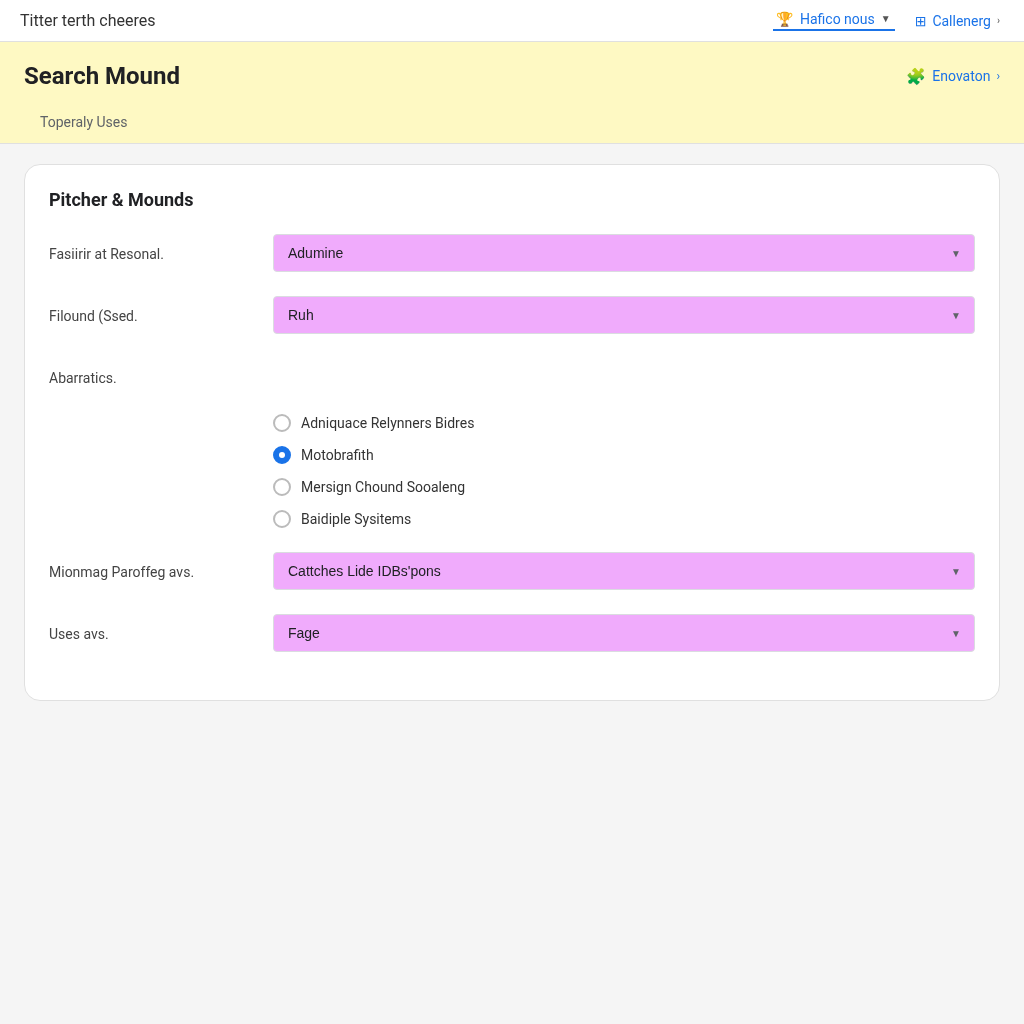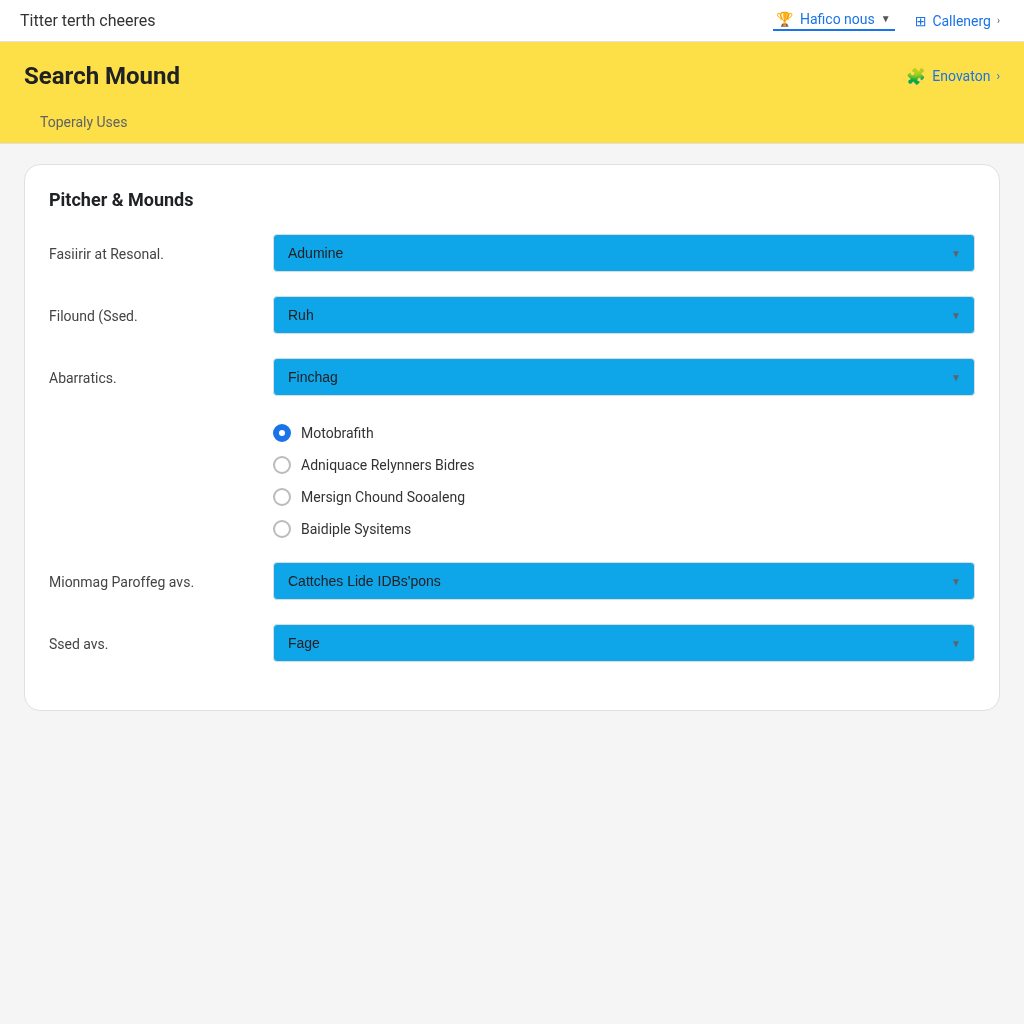--- a/index.html
+++ b/index.html
@@ -43,21 +43,21 @@
       border-bottom: 2px solid #1a73e8;
       padding-bottom: 2px;
     }
     .nav-dropdown-icon {
       font-size: 10px;
       color: #555;
     }
 
     
     .page-header {
-      background: #fde047;
+      background: #fef9c3;
       padding: 20px 24px 0 24px;
       border-bottom: 1px solid #e0e0e0;
     }
     .page-header-row {
       display: flex;
       align-items: center;
       justify-content: space-between;
       margin-bottom: 12px;
     }
     .page-title {
@@ -136,21 +136,21 @@
     }
 
     
     .select-box {
       width: 100%;
       border: 1px solid #dadce0;
       border-radius: 4px;
       padding: 10px 40px 10px 14px;
       font-size: 14px;
       color: #202124;
-      background: #0ea5e9;
+      background: #f0abfc;
       appearance: none;
       -webkit-appearance: none;
       cursor: pointer;
       position: relative;
     }
     .select-wrapper {
       position: relative;
       width: 100%;
     }
     .select-wrapper::after {
@@ -265,48 +265,41 @@
         <div class="select-wrapper">
           <select class="select-box">
             <option>Ruh</option>
           </select>
         </div>
       </div>
     </div>
 
     <div class="form-row">
       <div class="form-label">Abarratics.</div>
-      <div class="form-control">
-        <div class="select-wrapper">
-          <select class="select-box">
-            <option>Finchag</option>
-          </select>
-        </div>
-      </div>
     </div>
 
     <div class="form-row">
       <div class="form-label"></div>
       <div class="form-control">
         <div class="radio-group">
+
+          <div class="radio-item">
+            <div class="radio-circle unchecked"></div>
+            <span>Adniquace Relynners Bidres</span>
+          </div>
 
           <div class="radio-item">
             <div class="radio-circle checked">
               <div></div>
             </div>
             <span>Motobrafith</span>
           </div>
 
           <div class="radio-item">
             <div class="radio-circle unchecked"></div>
-            <span>Adniquace Relynners Bidres</span>
-          </div>
-
-          <div class="radio-item">
-            <div class="radio-circle unchecked"></div>
             <span>Mersign Chound Sooaleng</span>
           </div>
 
           <div class="radio-item">
             <div class="radio-circle unchecked"></div>
             <span>Baidiple Sysitems</span>
           </div>
 
         </div>
       </div>
@@ -317,21 +310,21 @@
       <div class="form-control">
         <div class="select-wrapper">
           <select class="select-box">
             <option>Cattches Lide IDBs'pons</option>
           </select>
         </div>
       </div>
     </div>
 
     <div class="form-row">
-      <div class="form-label">Ssed avs.</div>
+      <div class="form-label">Uses avs.</div>
       <div class="form-control">
         <div class="select-wrapper">
           <select class="select-box">
             <option>Fage</option>
           </select>
         </div>
       </div>
     </div>
 
   </div>

